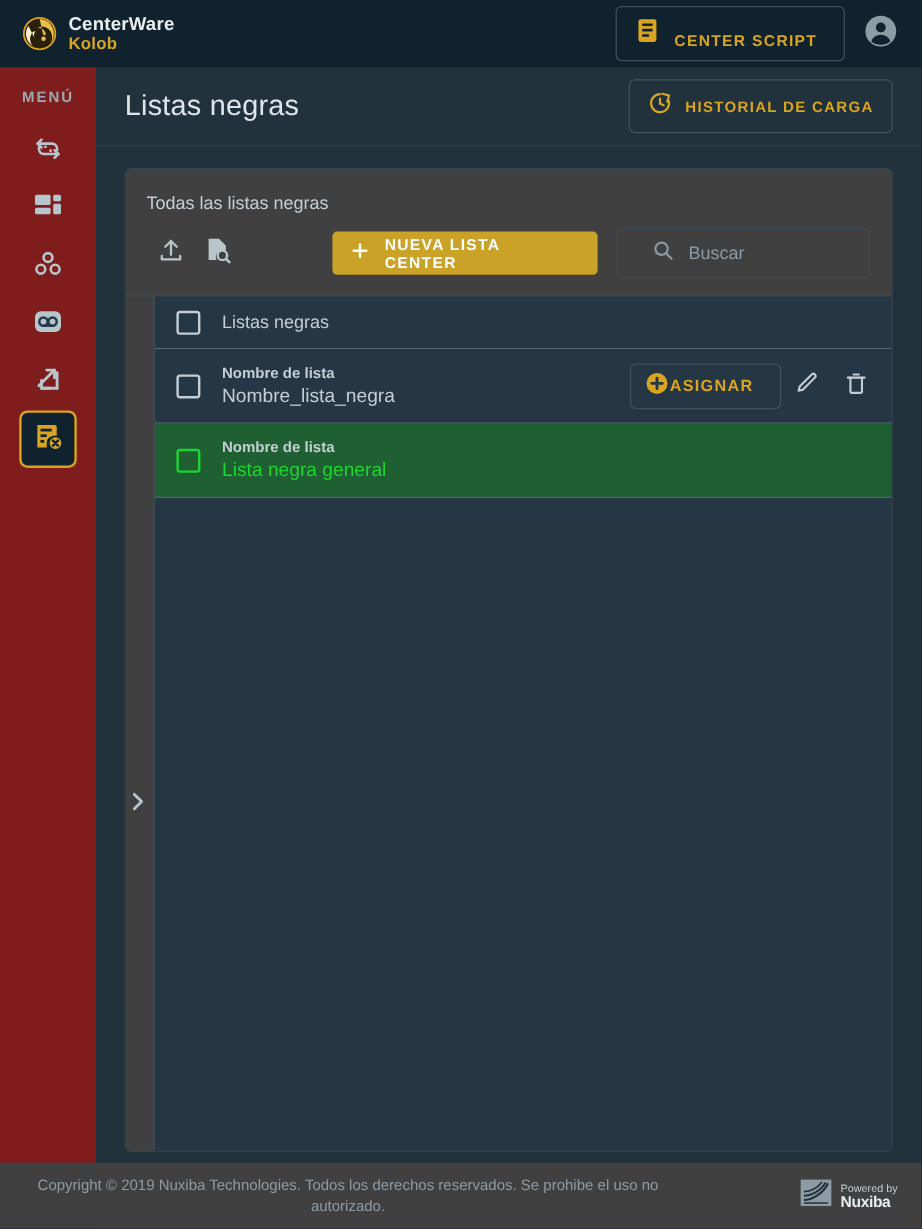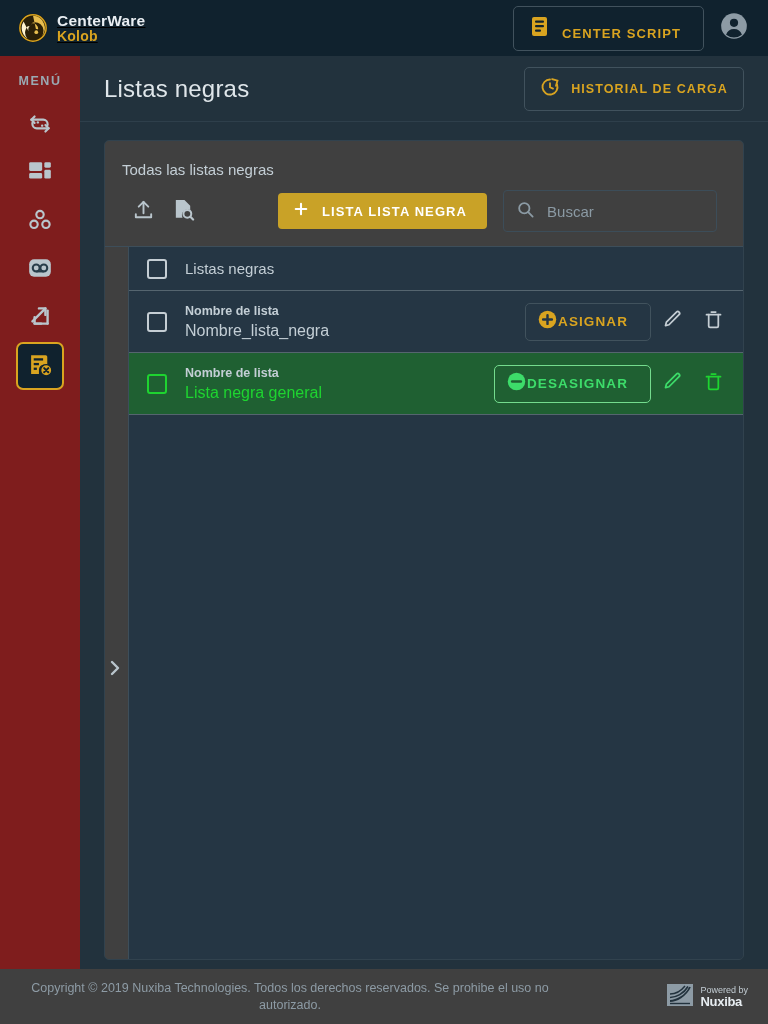--- a/index.html
+++ b/index.html
@@ -10,21 +10,21 @@
     overflow: hidden;
   }
   body { position: relative; }
 
   
   .topbar {
     position: absolute; left: 0; top: 0; width: 768px; height: 56px;
     background: #10222e;
     display: flex; align-items: center;
   }
-  .brand { display: flex; align-items: center; margin-left: 18px; text-decoration: underline; }
+  .brand { display: flex; align-items: center; margin-left: 18px; }
   .brand-mark { width: 30px; height: 30px; flex: none; }
   .brand-text { margin-left: 9px; line-height: 1.02; }
   .brand-title {
     font-size: 15.5px; font-weight: bold; color: #e9eef2;
     letter-spacing: .2px;
   }
   .brand-sub {
     font-size: 14px; font-weight: bold; color: #d9a420; letter-spacing: .2px;
   }
   .topbar-right {
@@ -105,21 +105,21 @@
     background: #c9a227; border: none; border-radius: 4px;
     height: 36px; padding: 0 20px 0 14px;
     display: flex; align-items: center; gap: 12px; cursor: pointer;
   }
   .new-btn .lbl {
     color: #ffffff; font-size: 13px; font-weight: bold; letter-spacing: 1.1px;
   }
   .search-wrap {
     margin-left: 16px; width: 214px; height: 42px;
     border: 1px solid #3c4d59; border-radius: 4px;
-    display: flex; align-items: center; padding: 0 12px; gap: 12px;
+    display: flex; align-items: center; padding: 0 28px; gap: 12px;
     background: transparent;
   }
   .search-input {
     background: transparent; border: none; outline: none;
     color: #aeb9c1; font-size: 15px; font-family: "Liberation Sans", sans-serif;
     width: 100%;
   }
   .search-input::placeholder { color: #8b9aa4; }
 
   
@@ -342,21 +342,21 @@
           </svg>
         </span>
       </div>
 
       <div class="new-btn">
         <span>
           <svg width="18" height="18" viewBox="0 0 24 24" stroke="#ffffff" stroke-width="2.8" stroke-linecap="round">
             <path d="M12 5v14M5 12h14"></path>
           </svg>
         </span>
-        <span class="lbl">LISTA LISTA NEGRA</span>
+        <span class="lbl">NUEVA LISTA CENTER</span>
       </div>
 
       <div class="search-wrap">
         <span>
           <svg width="19" height="19" viewBox="0 0 24 24" fill="none" stroke="#8b9aa4" stroke-width="2.3" stroke-linecap="round">
             <circle cx="10.5" cy="10.5" r="6.5"></circle>
               <path d="M15.4 15.4 L21 21"></path>
           </svg>
         </span>
         <input class="search-input" type="text" placeholder="Buscar" style="">
@@ -415,47 +415,20 @@
             </div>
           </div>
         </div>
 
         <div class="row data selected">
           <div class="cbox"></div>
           <div class="row-label">
             <div class="lbl-small">Nombre de lista</div>
             <div class="lbl-value">Lista negra general</div>
           </div>
-          <div class="row-actions">
-            <div class="pill green">
-              <span>
-                <svg width="21" height="21" viewBox="0 0 24 24">
-                  <circle cx="12" cy="12" r="10" fill="#3ddc6a"></circle>
-                  <path d="M7 12h10" stroke="#1f6032" stroke-width="2.8" stroke-linecap="round"></path>
-                </svg>
-              </span>
-              <span class="lbl">DESASIGNAR</span>
-            </div>
-            <div class="act-btn">
-              <span>
-                <svg width="21" height="21" viewBox="0 0 24 24" fill="none" stroke="#3ddc6a" stroke-width="2" stroke-linecap="round" stroke-linejoin="round">
-                  <path d="M16.5 3.5a2.1 2.1 0 0 1 3 3L8 18l-4 1 1-4z"></path>
-                </svg>
-              </span>
-            </div>
-            <div class="act-btn">
-              <span>
-                <svg width="21" height="21" viewBox="0 0 24 24" fill="none" stroke="#1ed430" stroke-width="2" stroke-linecap="round" stroke-linejoin="round">
-                  <path d="M4 6.5h16"></path>
-                    <path d="M9.5 3.5h5"></path>
-                  <path d="M6.5 6.5v13a1.5 1.5 0 0 0 1.5 1.5h8a1.5 1.5 0 0 0 1.5-1.5v-13"></path>
-                </svg>
-              </span>
-            </div>
-          </div>
         </div>
 
         <div class="empty-fill" style="height:600px"></div>
       </div>
     </div>
   </div>
 </div>
 
 <div class="footer">
   <div class="footer-text">Copyright © 2019 Nuxiba Technologies. Todos los derechos reservados. Se prohibe el uso no autorizado.</div>

